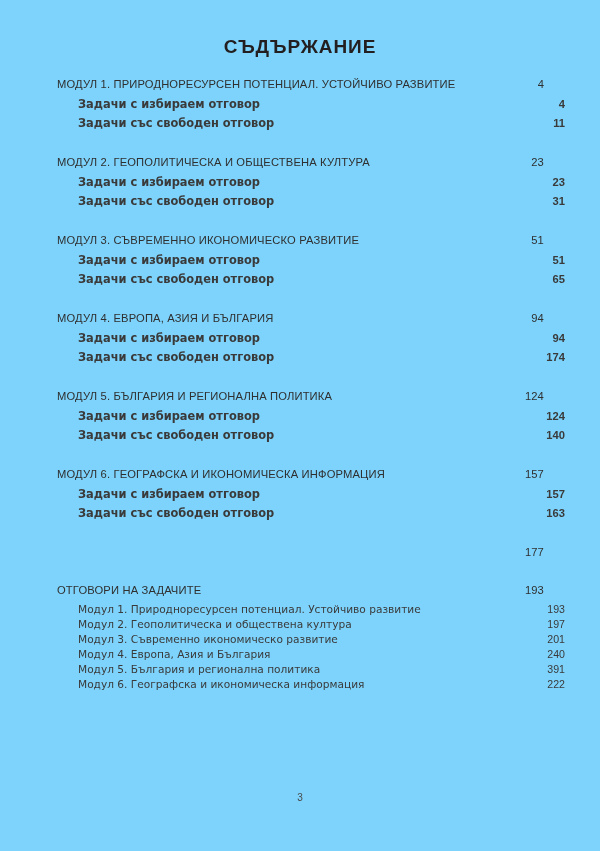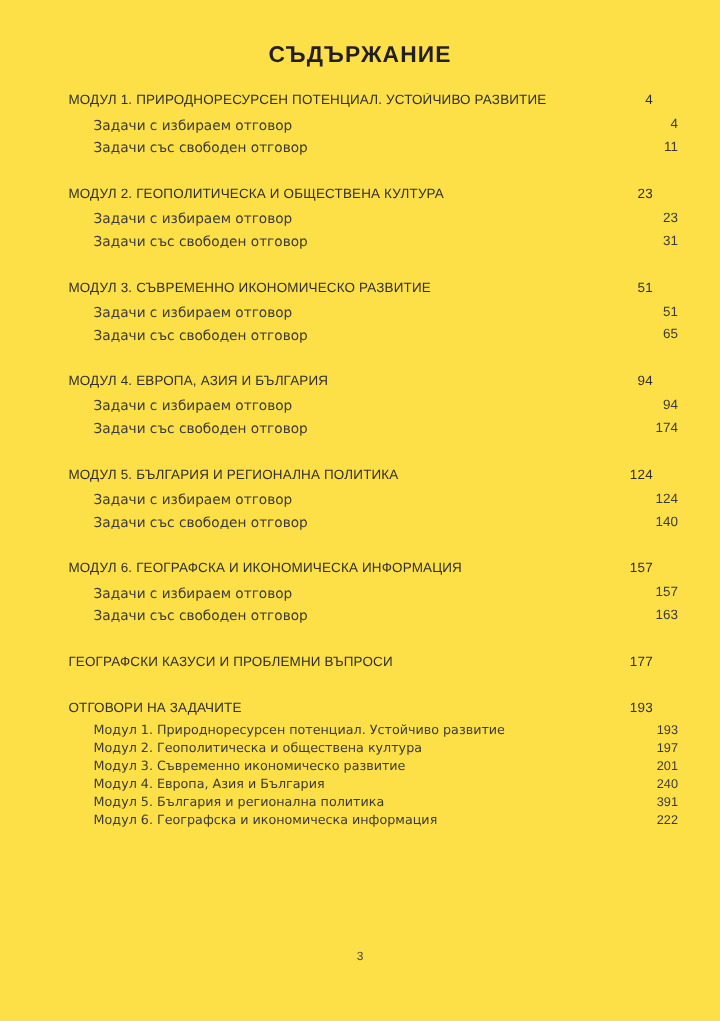--- a/index.html
+++ b/index.html
@@ -15,21 +15,21 @@
     font-family: "Liberation Sans", "DejaVu Sans", sans-serif;
     color: #3b3b3b;
     overflow: hidden;
   }
 
   .page {
     position: absolute;
     left: 0; top: 0;
     width: 600px;
     height: 851px;
-    background: #fde047;
+    background: #7dd3fc;
   }
 
   .toc-title {
     position: absolute;
     left: 0;
     top: 36px;
     width: 600px;
     text-align: center;
     font-size: 19px;
     font-weight: bold;
@@ -92,20 +92,21 @@
     font-size: 11.2px;
   }
 
   
   .entry.level-sub {
     font-size: 11.4px;
     margin-left: 21px;
     margin-bottom: 5px;
     color: #3a3a3a;
     font-family: "DejaVu Sans", sans-serif;
+    font-weight: bold;
   }
   .entry.level-sub .pageno {
     font-size: 11.2px;
     font-family: "Liberation Sans", sans-serif;
   }
 
   
   .section-standalone {
     margin-bottom: 26px;
   }
@@ -267,21 +268,20 @@
       </div>
       <div class="entry level-sub">
         <span class="label">Задачи със свободен отговор</span>
         <span class="leader"></span>
         <span class="pageno">163</span>
       </div>
     </div>
 
     <div class="section-standalone">
       <div class="entry level-main">
-        <span class="label">ГЕОГРАФСКИ КАЗУСИ И ПРОБЛЕМНИ ВЪПРОСИ</span>
         <span class="leader"></span>
         <span class="pageno">177</span>
       </div>
     </div>
 
     <div class="answers-block">
       <div class="entry level-main">
         <span class="label">ОТГОВОРИ НА ЗАДАЧИТЕ</span>
         <span class="leader"></span>
         <span class="pageno">193</span>

